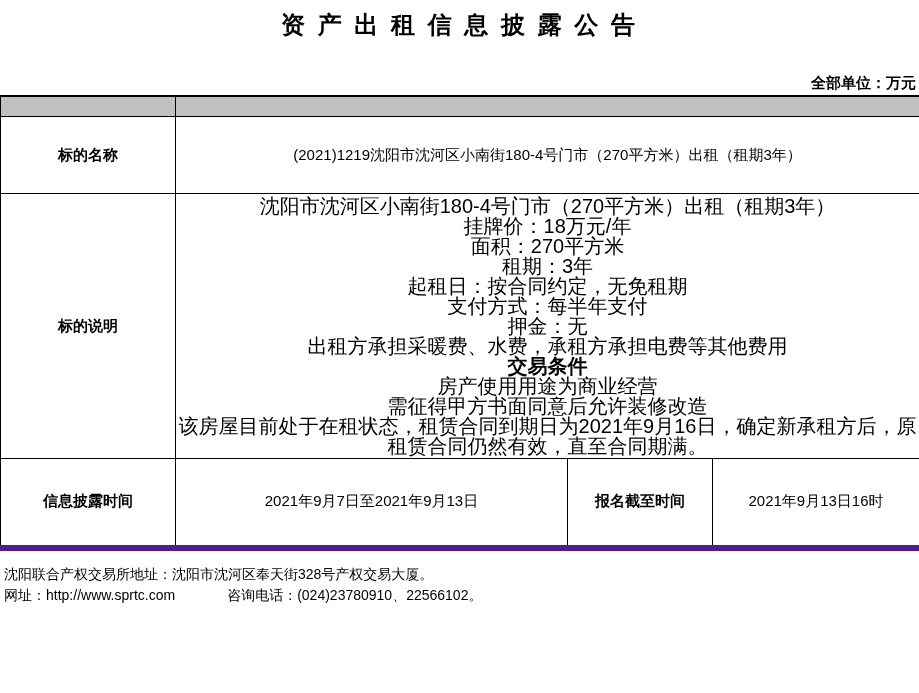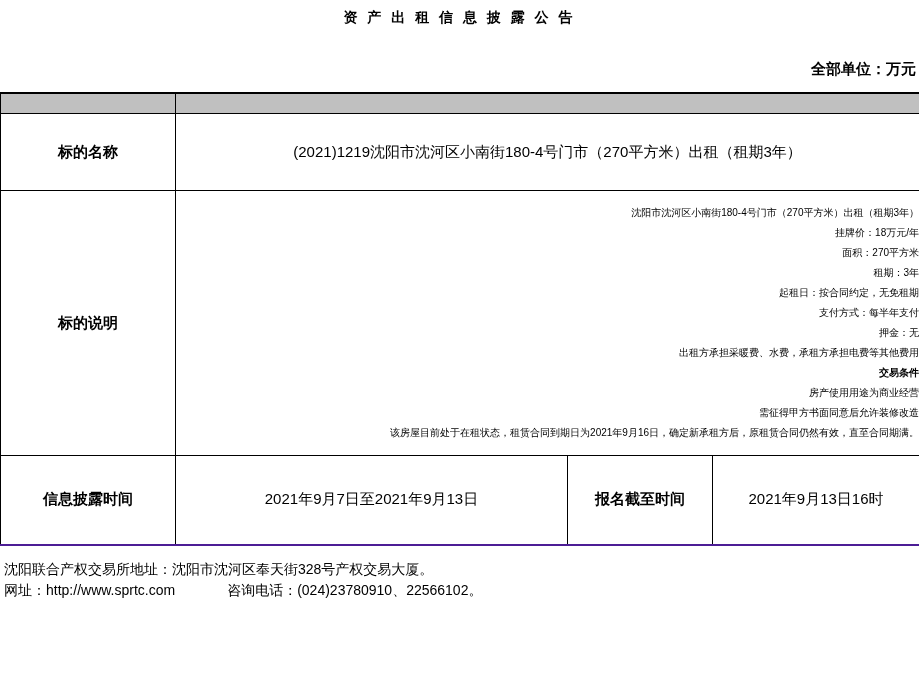--- a/index.html
+++ b/index.html
@@ -13,38 +13,38 @@
     position: relative;
     width: 919px;
     height: 693px;
     background: #ffffff;
     overflow: hidden;
   }
   .title {
     margin: 0;
     padding-top: 9px;
     text-align: center;
-    font-size: 14px;
+    font-size: 24px;
     font-weight: bold;
     letter-spacing: 3px;
   }
   .unit-note {
     margin-top: 33px;
-    margin-bottom: 13px;
+    margin-bottom: 2px;
     padding-right: 3px;
     text-align: right;
     font-size: 15px;
     font-weight: bold;
   }
   table.disclosure-table {
     width: 919px;
     border-collapse: collapse;
     table-layout: fixed;
     border-top: 2px solid #000;
-    border-bottom: 2px solid #4c1d95;
+    border-bottom: 6px solid #4c1d95;
   }
   table.disclosure-table td {
     border: 1px solid #000;
     padding: 0;
     overflow: hidden;
   }
   tr.header-row td {
     height: 19px;
     background: #c0c0c0;
   }
@@ -57,23 +57,23 @@
     font-weight: bold;
     text-align: center;
     vertical-align: middle;
   }
   td.value-cell {
     font-size: 15px;
     text-align: center;
     vertical-align: middle;
   }
   td.desc-cell {
-    font-size: 10px;
+    font-size: 20px;
     line-height: 20px;
-    text-align: right;
+    text-align: center;
     vertical-align: middle;
     padding: 3px 8px 3px 5px;
   }
   td.desc-cell .bold { font-weight: bold; }
   .footer {
     margin-top: 13px;
     padding-left: 4px;
     font-size: 14px;
     line-height: 21px;
   }

